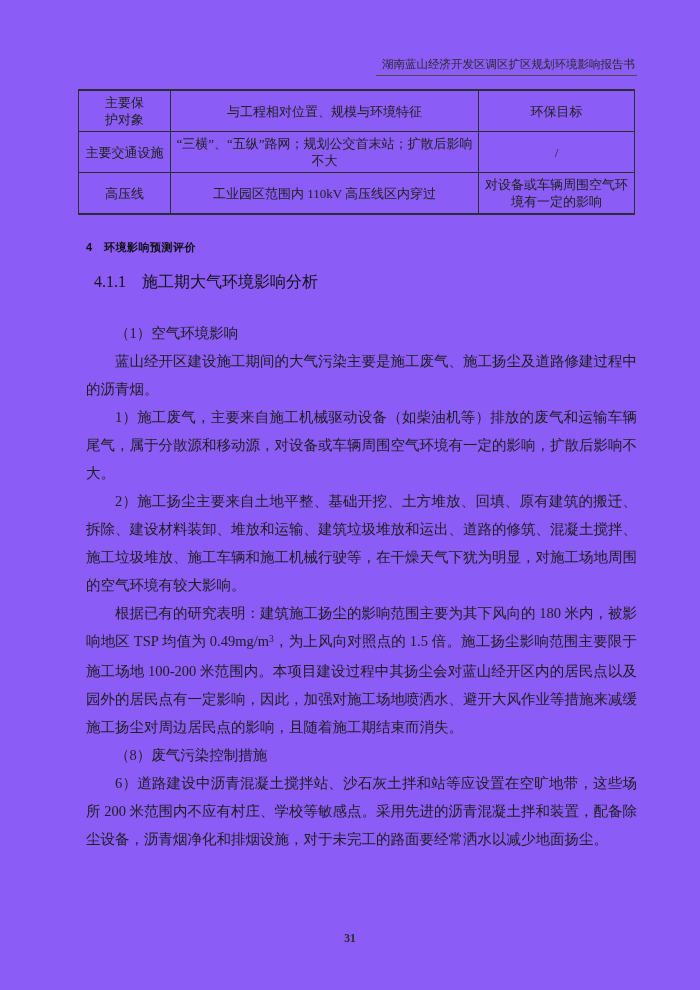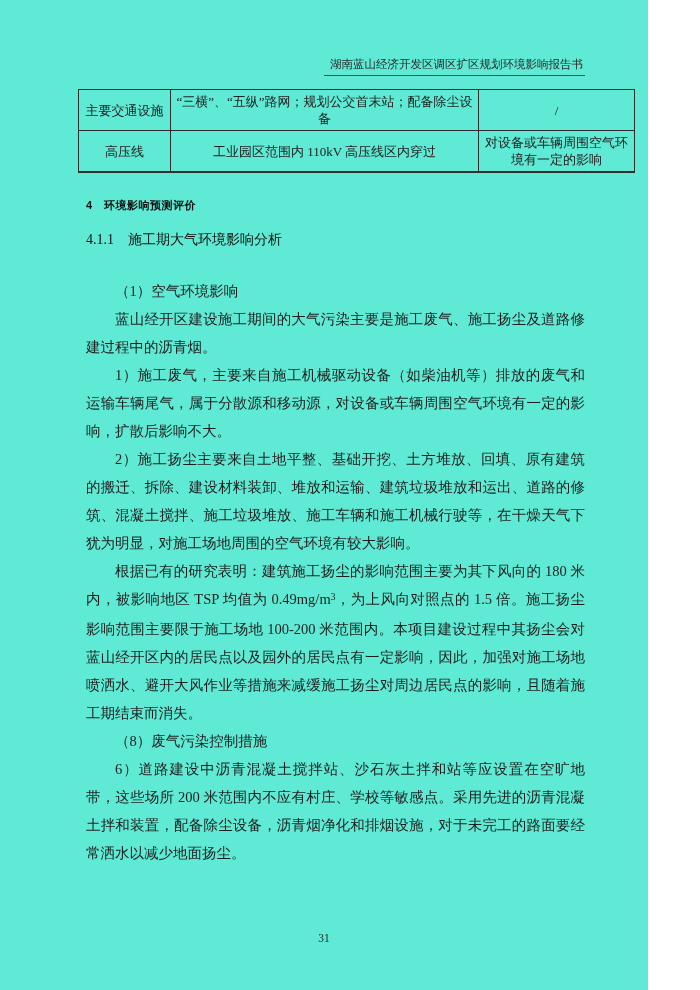--- a/index.html
+++ b/index.html
@@ -1,18 +1,18 @@
 <!DOCTYPE html>
 <html><head>
 <meta charset="utf-8">
 <style>
   * { box-sizing: border-box; }
   html,body { margin:0; padding:0; background:#ffffff; }
   .page {
-    width:648px; height:990px; position:relative; background:#5eead4;
+    width:700px; height:990px; position:relative; background:#8b5cf6;
     font-family:"Liberation Serif","DejaVu Serif",serif; color:#1e1e1e;
     overflow:hidden;
   }
   .content { padding:54px 63px 0 86px; }
   .doc-header { text-align:right; margin-bottom:13px; }
   .doc-header-title {
     display:inline-block; font-size:11.5px; color:#2a2a2a;
     border-bottom:1px solid #4a4a4a; padding:0 2px 3px 6px; line-height:15px;
   }
   table.prot-table {
@@ -30,54 +30,61 @@
   .cell-left { text-align:left; padding-left:4px; }
   h1.sec, h2.sec {
     font-family:"Liberation Sans","DejaVu Sans",sans-serif;
     font-size:11px; font-weight:bold; line-height:23px;
     margin:0; color:#111; letter-spacing:0.5px;
   }
   h1.sec { margin-top:21px; }
   h2.sec { margin-top:11px; }
   h3.sec {
     font-family:"Liberation Serif","DejaVu Serif",serif;
-    font-size:14px; font-weight:normal; line-height:23px;
-    margin:11px 0 0 0; color:#111;
+    font-size:16px; font-weight:normal; line-height:23px;
+    margin:11px 0 0 8px; color:#111;
   }
   .paras { margin-top:26px; }
   .paras p {
     margin:0; font-size:14.5px; line-height:28px;
     text-indent:2em; text-align:justify; color:#1e1e1e;
   }
   .sup { font-size:9.5px; position:relative; top:-0.45em; }
   .footer {
     position:absolute; bottom:46px; left:0; width:100%;
-    text-align:center; font-size:11.5px; color:#2a2a2a;
+    text-align:center; font-size:11.5px; color:#2a2a2a;font-weight:bold;
   }
 </style>
 </head>
 <body>
 
 <div class="page">
   <div class="content">
 
     <div class="doc-header">
       <span class="doc-header-title">湖南蓝山经济开发区调区扩区规划环境影响报告书</span>
     </div>
 
     <table class="prot-table">
       <colgroup>
         <col style="width:92px">
           <col style="width:308px">
           <col style="width:156px">
       </colgroup>
       <tbody>
+          <tr>
+        <th>
+          <span class="th-narrow">主要保护对象</span>
+        </th>
+        <th>与工程相对位置、规模与环境特征</th>
+        <th>环保目标</th>
+      </tr>
       <tr>
         <td>主要交通设施</td>
-        <td>“三横”、“五纵”路网；规划公交首末站；配备除尘设备</td>
+        <td>“三横”、“五纵”路网；规划公交首末站；扩散后影响不大</td>
         <td>/</td>
       </tr>
       <tr>
         <td>高压线</td>
         <td>工业园区范围内 110kV 高压线区内穿过</td>
         <td class="cell-left">对设备或车辆周围空气环境有一定的影响</td>
       </tr>
     </tbody>
       </table>
 

